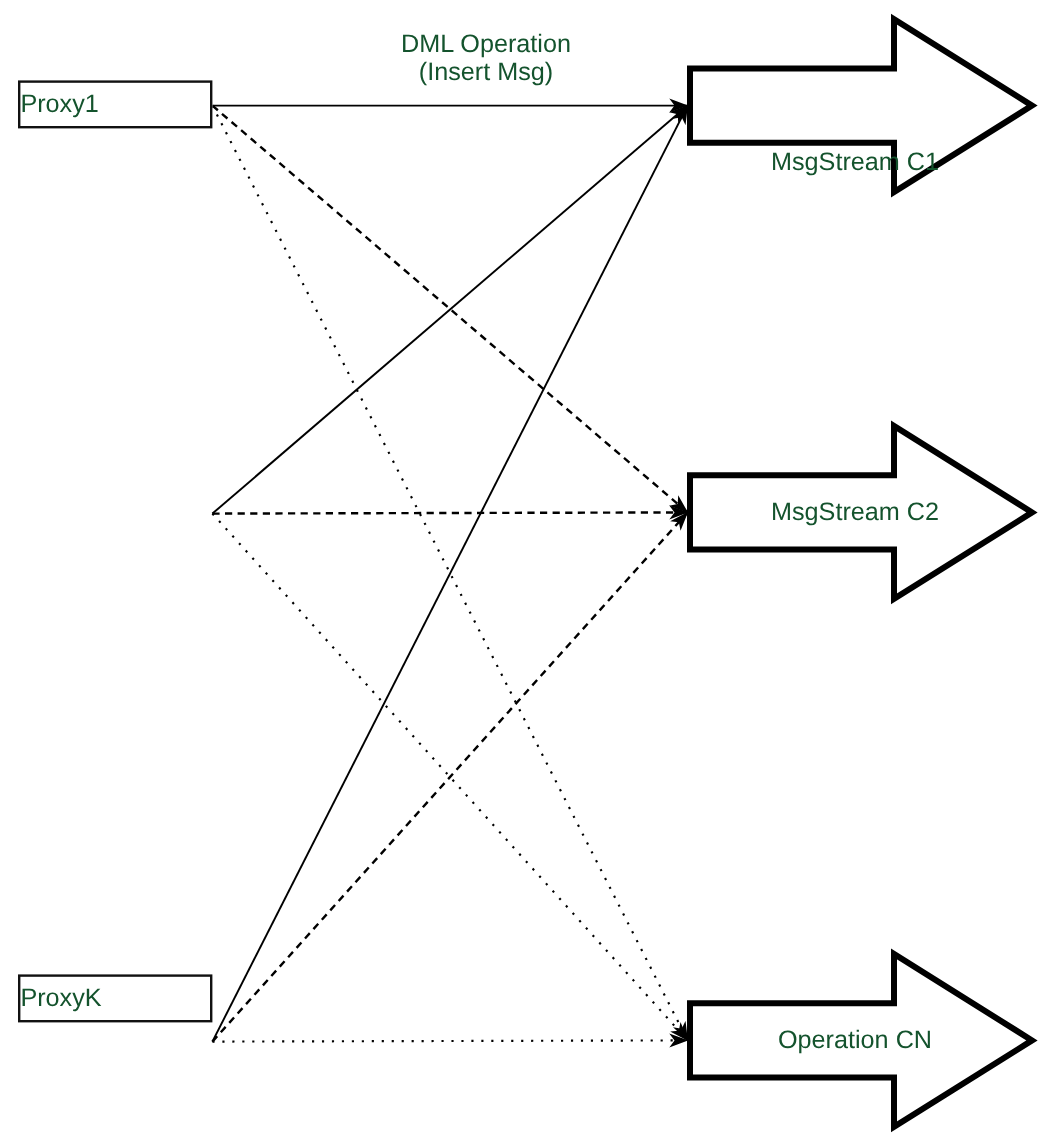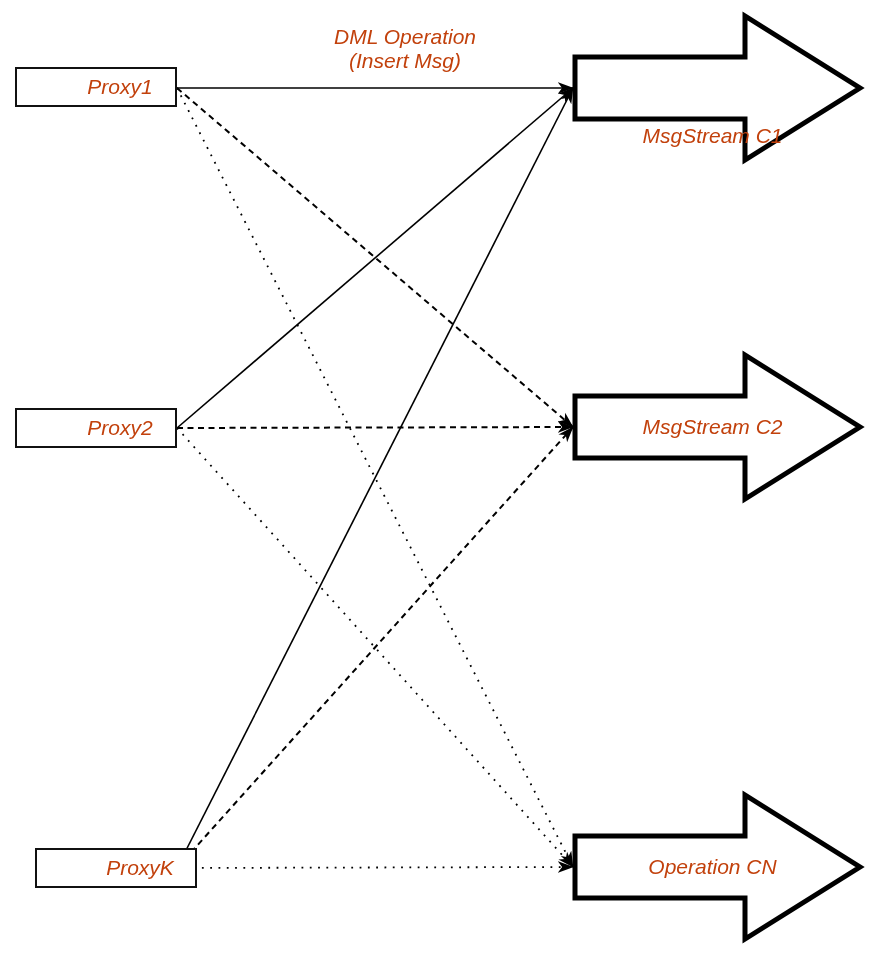--- a/index.html
+++ b/index.html
@@ -7,22 +7,21 @@
     padding: 0;
     background: #ffffff;
     font-family: "Liberation Sans", "DejaVu Sans", sans-serif;
   }
   .canvas {
     position: relative;
     width: 875px;
     height: 956px;
     background: #ffffff;
     overflow: hidden;
-    color: #c2410c;
-    font-style: italic;
+    color: #14532d;
   }
   .lines-layer {
     position: absolute;
     left: 0;
     top: 0;
     width: 875px;
     height: 956px;
   }
   .edge-solid {
     stroke: #000000;
@@ -48,29 +47,28 @@
     stroke-linejoin: miter;
   }
   .proxy-box {
     position: absolute;
     left: 15px;
     width: 162px;
     height: 40px;
     box-sizing: border-box;
     border: 2px solid #111111;
     background: #ffffff;
-    text-align: center;
+    text-align: left;
     line-height: 36px;
     font-size: 21px;
     z-index: 2;
-    padding-left: 48px;
   }
   .proxy-box.p1 { top: 67px; }
   .proxy-box.p2 { top: 408px; }
-  .proxy-box.pk { top: 848px; margin-left: 20px; }
+  .proxy-box.pk { top: 812px; }
   .stream-label {
     position: absolute;
     left: 580px;
     width: 265px;
     text-align: center;
     font-size: 21px;
     line-height: 24px;
     z-index: 2;
     white-space: nowrap;
   }
@@ -118,23 +116,20 @@
   </svg>
 
   <div class="caption">
     <div>DML Operation</div>
     <div>(Insert Msg)</div>
   </div>
 
   <div class="proxy-box p1">
     <span>Proxy1</span>
   </div>
-  <div class="proxy-box p2">
-    <span>Proxy2</span>
-  </div>
   <div class="proxy-box pk">
     <span>ProxyK</span>
   </div>
 
   <div class="stream-label s1">MsgStream C1</div>
   <div class="stream-label s2">MsgStream C2</div>
   <div class="stream-label sn">Operation CN</div>
 
 </div>
 

